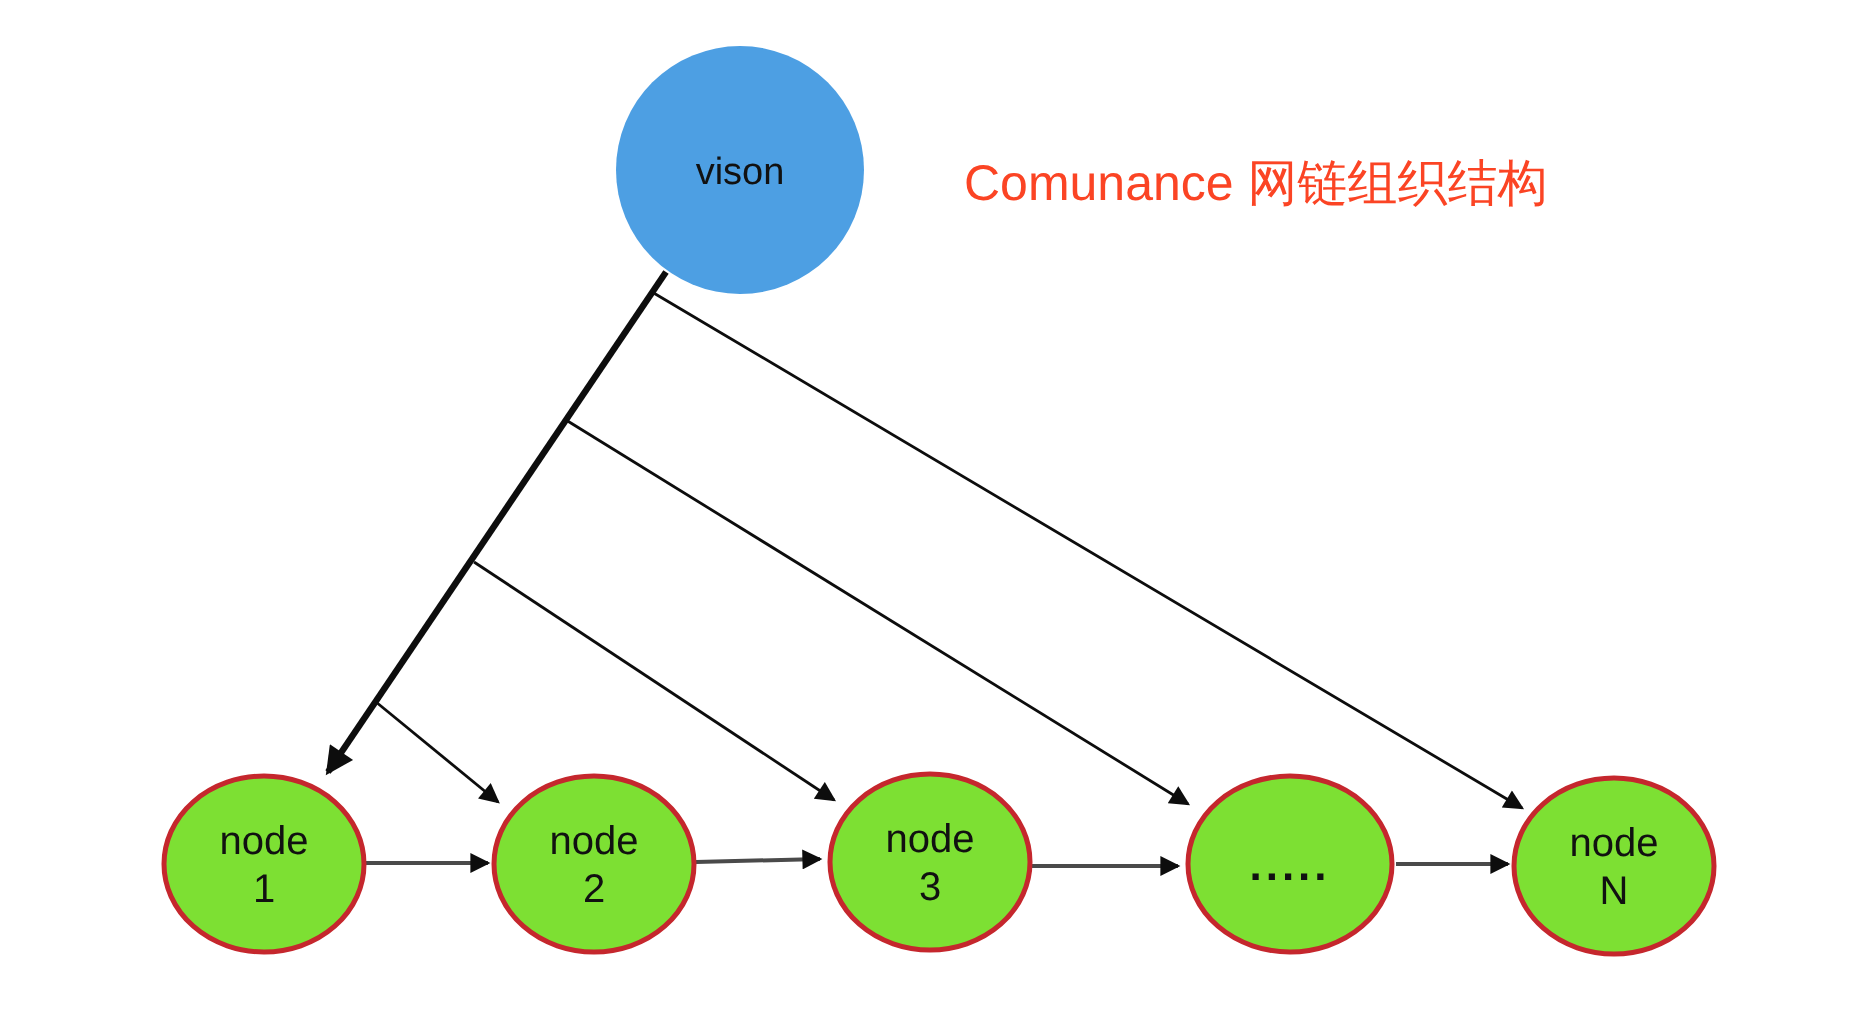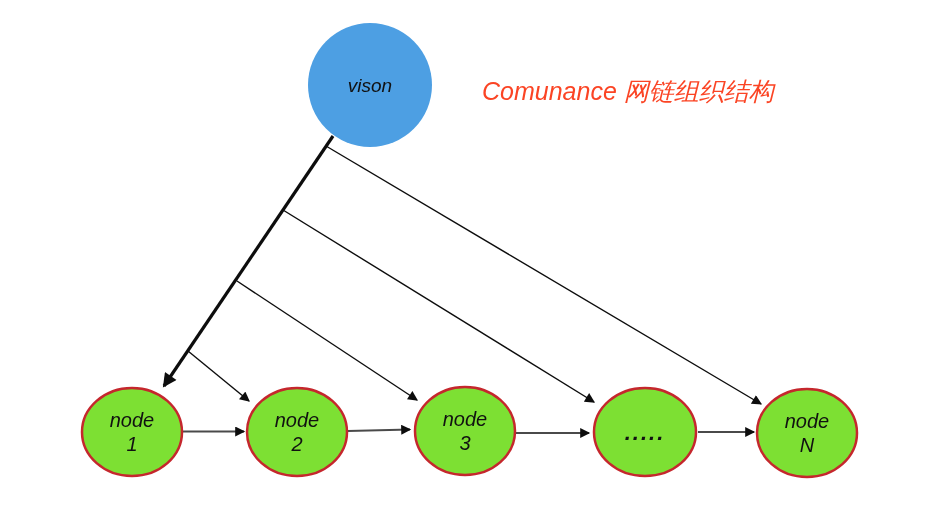--- a/index.html
+++ b/index.html
@@ -9,21 +9,20 @@
     width: 925px;
     height: 517px;
     overflow: hidden;
     font-family: "Liberation Sans", sans-serif;
   }
   .canvas-wrap {
     position: relative;
     width: 925px;
     height: 514px;
     background: #ffffff;
-    font-style: italic;
   }
   svg { display: block; }
   .node-label {
     font-family: "Liberation Sans", sans-serif;
     font-size: 20px;
     text-anchor: middle;
   }
   .root-label {
     font-family: "Liberation Sans", sans-serif;
     font-size: 19px;

